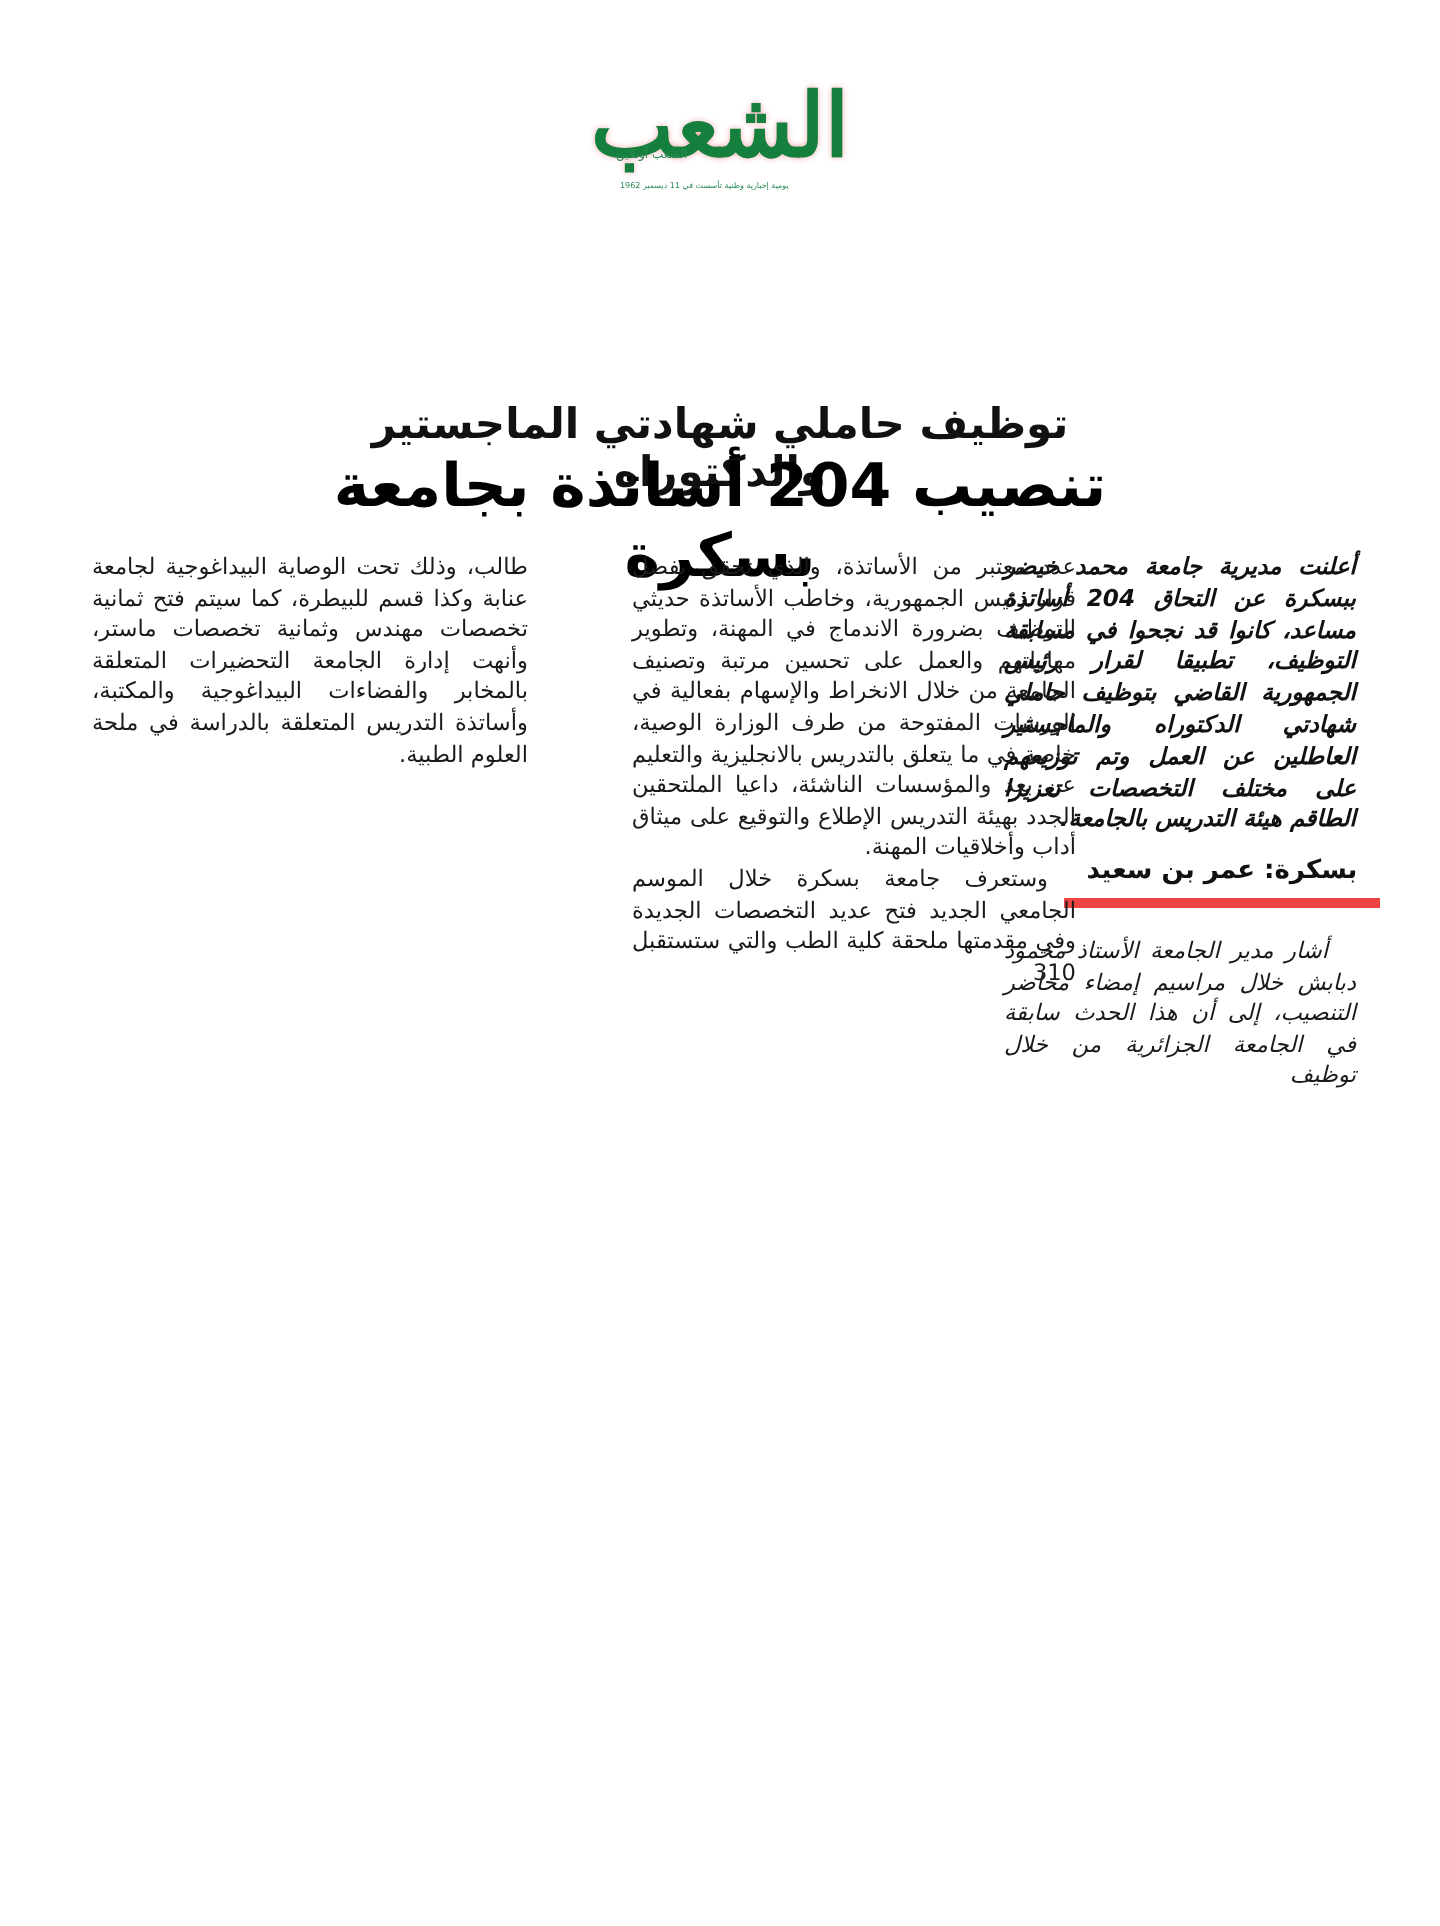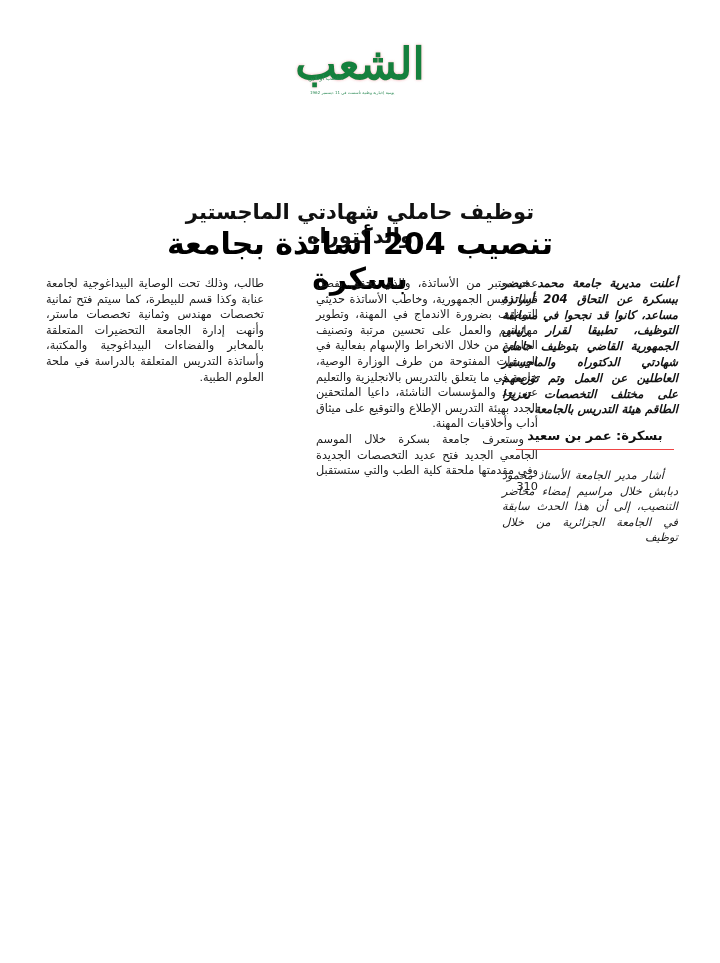--- a/index.html
+++ b/index.html
@@ -9,21 +9,21 @@
   .logo-sub { position: absolute; left: 38px; top: 42px; font-size: 6px; color: #2e8b57; direction: rtl; }
   .logo-tag { position: absolute; left: 40px; top: 58px; font-size: 4px; color: #2e8b57; direction: rtl; }
   .kicker { position: absolute; left: 150px; top: 200px; width: 420px; text-align: center; direction: rtl; font-size: 21px; font-weight: bold; color: #111; }
   .headline { position: absolute; left: 150px; top: 226px; width: 420px; text-align: center; direction: rtl; font-size: 30px; font-weight: bold; color: #000; letter-spacing: -0.5px; }
   .col { position: absolute; top: 276px; direction: rtl; text-align: justify; font-size: 11.3px; line-height: 15.6px; color: #1a1a1a; }
   .col p { margin: 0; }
   .col1 { left: 502px; width: 176px; font-style: italic; }
   .col2 { left: 272px; width: 222px; margin-left: 44px; }
   .col3 { left: 46px; width: 218px; }
   .lead { font-weight: bold; color: #111; font-size: 11.6px; line-height: 15.8px; }
-  .byline { position: absolute; left: 516px; top: 428px; width: 158px; text-align: center; direction: rtl; font-weight: bold; font-size: 13px; color: #111; padding-bottom: 6px; border-bottom: 1px solid #ef4444; }
+  .byline { position: absolute; left: 532px; top: 428px; width: 158px; text-align: center; direction: rtl; font-weight: bold; font-size: 13px; color: #111; padding-bottom: 6px; border-bottom: 5px solid #ef4444; }
   .col1b { top: 468px; }
   .indent { text-indent: 14px; }
 </style>
 </head>
 <body>
 
 <div class="logo">
   <div class="logo-text">الشعب</div>
   <div class="logo-sub">الشعب أونلاين</div>
   <div class="logo-tag">يومية إخبارية وطنية تأسست في 11 ديسمبر 1962</div>

